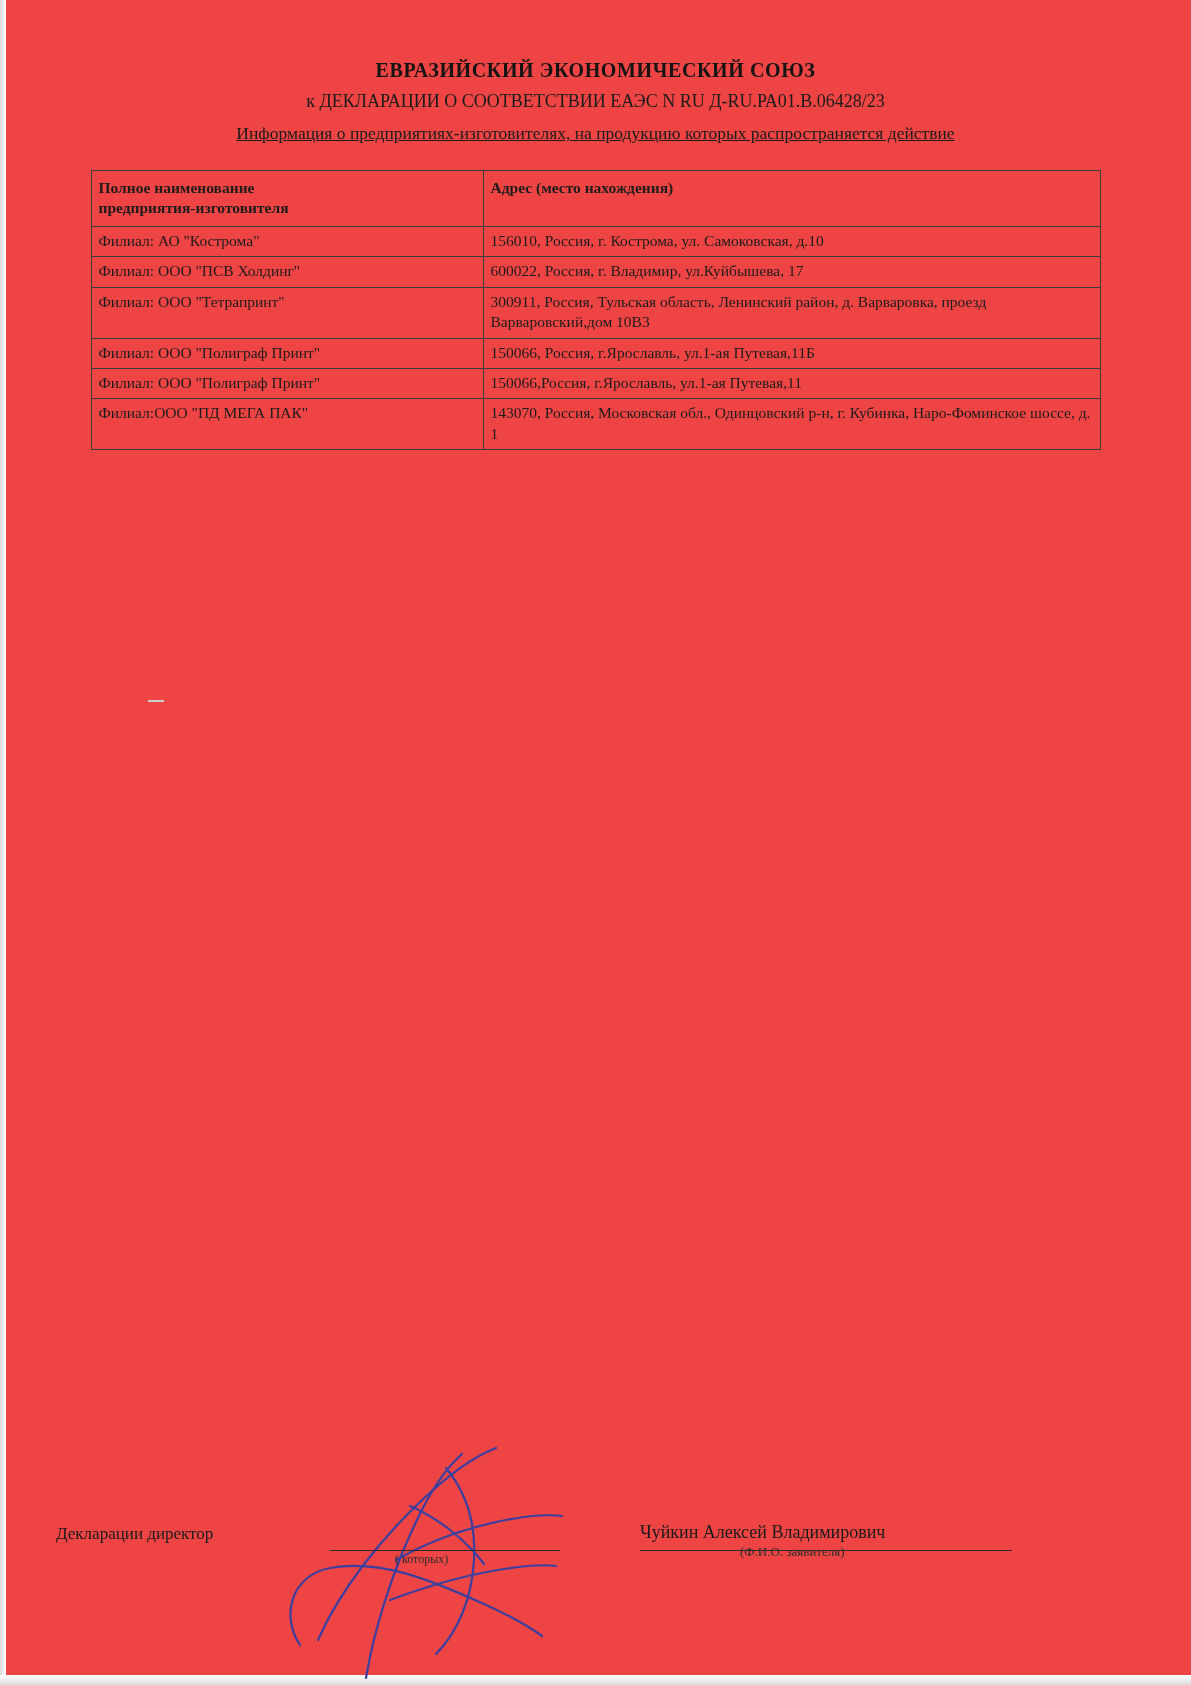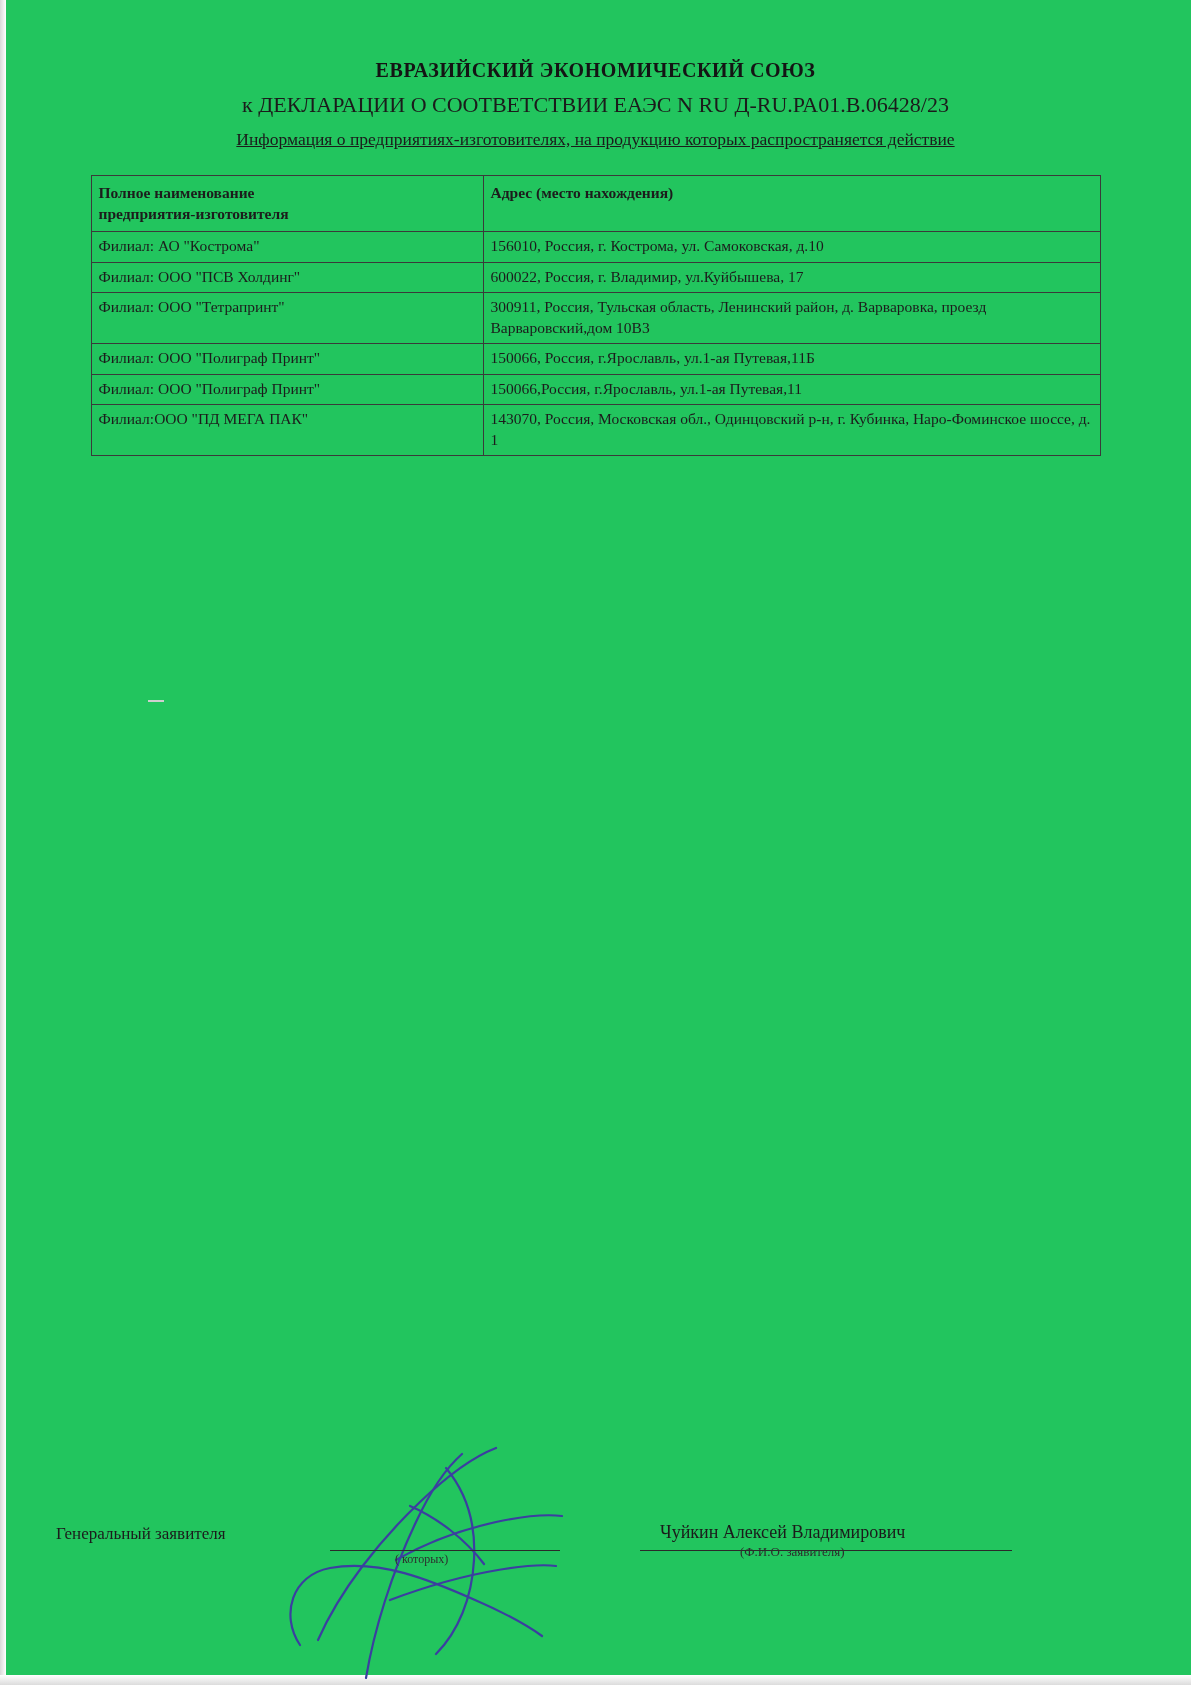--- a/index.html
+++ b/index.html
@@ -11,21 +11,21 @@
     width: 1191px;
     height: 1685px;
     position: relative;
     font-family: "Liberation Serif", serif;
     color: #1a1a1a;
     overflow: hidden;
   }
   .page {
     position: absolute;
     inset: 0;
-    background: #22c55e;
+    background: #ef4444;
   }
   
   .scan-edge-left {
     position: absolute;
     left: 0; top: 0; bottom: 0;
     width: 6px;
     background: linear-gradient(to right, #d8d8d8, #ffffff);
   }
   .scan-edge-bottom {
     position: absolute;
@@ -44,21 +44,21 @@
     font-weight: bold;
     letter-spacing: 0.6px;
     color: #141414;
   }
   .title-sub1 {
     font-size: 17px;
     margin-top: 7px;
     color: #1b1b1b;
   }
   .title-sub2 {
-    font-size: 22px;
+    font-size: 18px;
     margin-top: 5px;
     color: #1b1b1b;
   }
   .title-sub3 {
     font-size: 17.5px;
     margin-top: 6px;
     color: #1b1b1b;
     text-decoration: underline;
   }
   .title-sub4 {
@@ -116,21 +116,21 @@
   }
   .sig-caption-left {
     position: absolute;
     left: 395px;
     top: 52px;
     font-size: 12px;
     color: #2d2d2d;
   }
   .sig-name {
     position: absolute;
-    left: 660px;
+    left: 640px;
     top: 22px;
     font-size: 18px;
     color: #1b1b1b;
     white-space: nowrap;
   }
   .sig-line-right {
     position: absolute;
     left: 640px;
     top: 50px;
     width: 372px;
@@ -211,21 +211,21 @@
         <td>150066,Россия,   г.Ярославль, ул.1-ая Путевая,11</td>
       </tr>
       <tr>
         <td>Филиал:ООО "ПД МЕГА ПАК"</td>
         <td>143070,   Россия, Московская обл., Одинцовский р-н, г. Кубинка, Наро-Фоминское шоссе, д. 1</td>
       </tr>
     </tbody>
   </table>
 
   <div class="signature-block">
-    <div class="sig-label">Генеральный заявителя</div>
+    <div class="sig-label">Декларации директор</div>
 
     <svg class="scribble" viewBox="0 0 330 250">
       <g fill="none" stroke="#3b3fa0" stroke-width="2.2" stroke-linecap="round">
         <path d="M30 205 C10 175, 22 135, 60 128 C110 119, 160 140, 205 160 C235 173, 258 186, 272 196"></path>
         <path d="M48 200 C70 150, 110 100, 150 62 C175 38, 200 18, 226 8"></path>
         <path d="M96 238 C104 190, 122 132, 146 82 C160 52, 176 28, 192 14"></path>
         <path d="M126 120 C154 104, 190 90, 226 82 C254 76, 276 74, 292 76"></path>
         <path d="M120 160 C152 148, 192 136, 228 130 C252 126, 272 124, 286 126"></path>
         <path d="M176 28 C196 52, 206 84, 204 120 C202 158, 188 192, 166 214"></path>
         <path d="M140 66 C168 78, 196 100, 214 124"></path>

